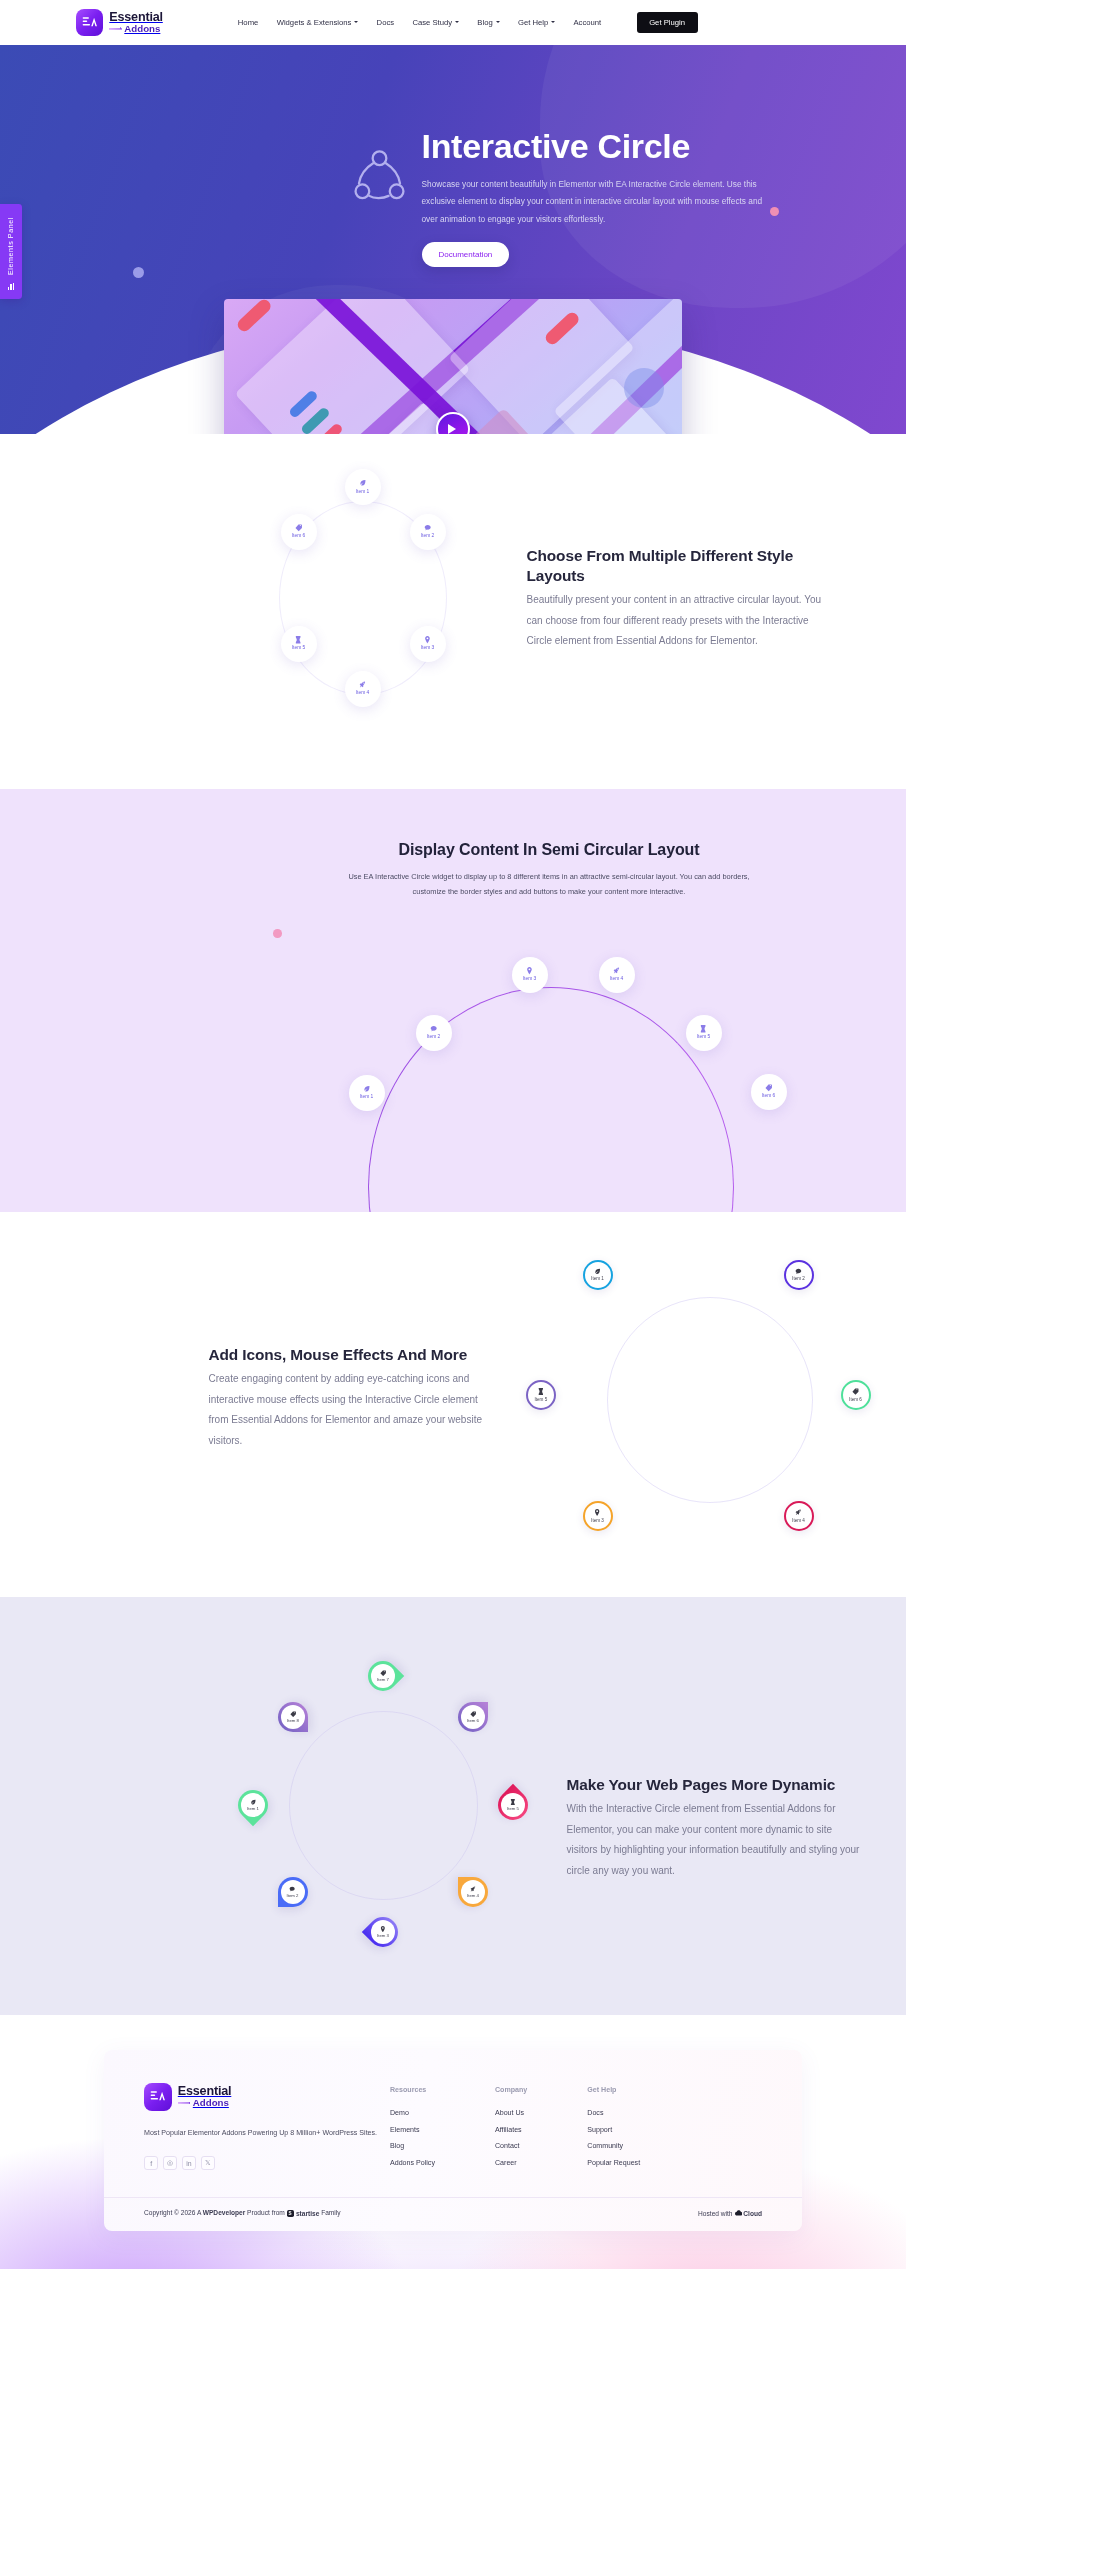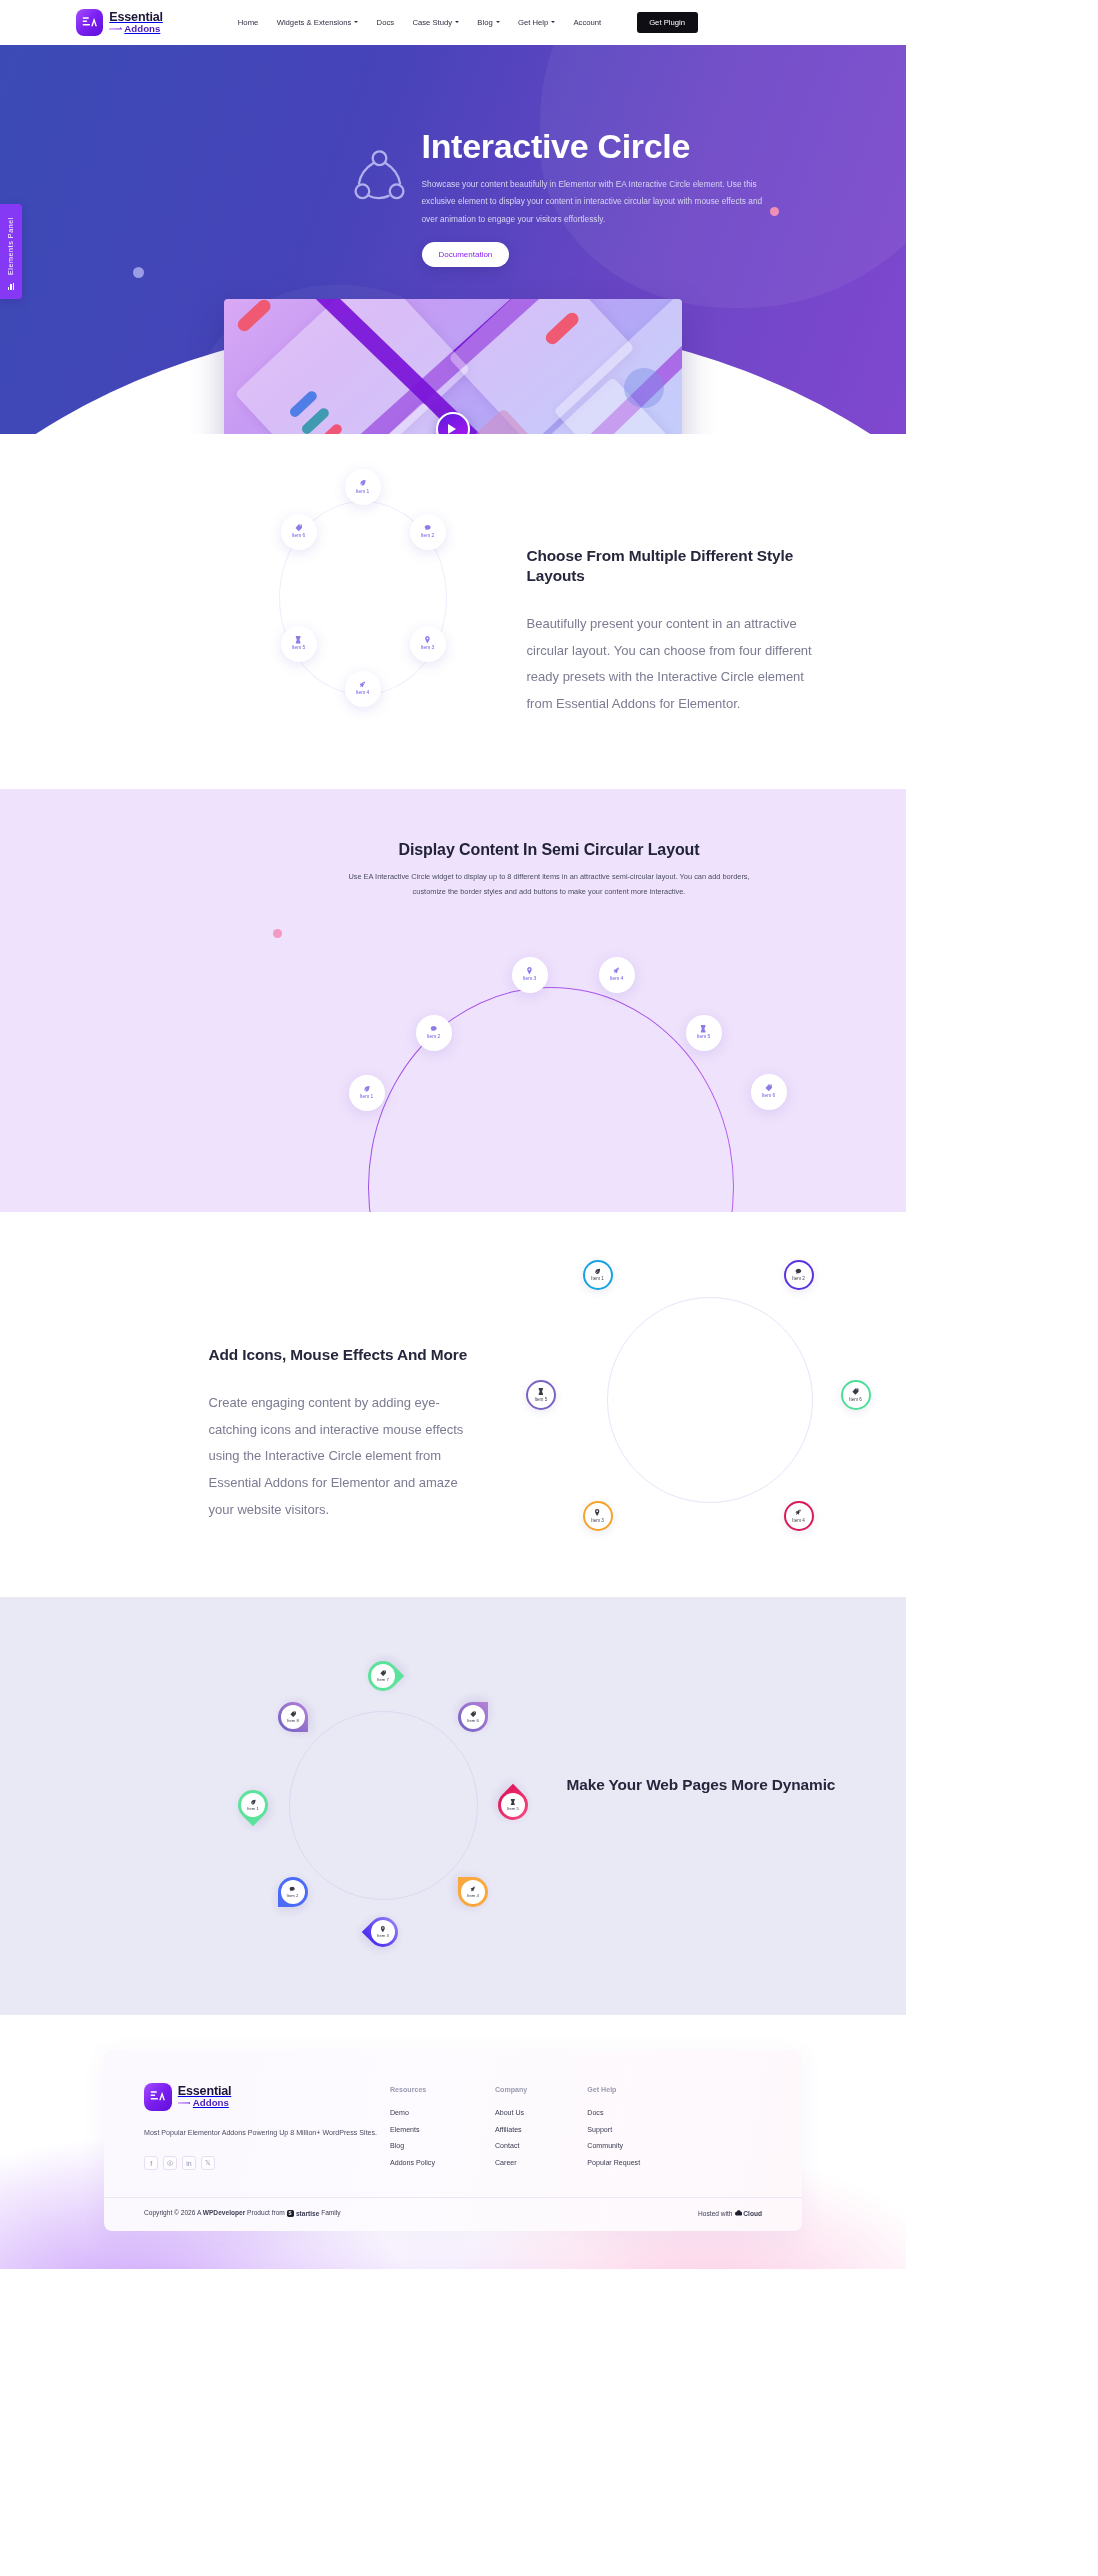--- a/index.html
+++ b/index.html
@@ -158,21 +158,21 @@
   .side-tab .bars i{ display:block; width:1.4px; background:#fff; }
 
   
   .sec{ position:relative; width:1098px; }
   .sec-inner{ width:755px; margin:0 auto; position:relative; }
   .sec-title{
     font-size:15.4px; font-weight:bold; letter-spacing:-0.1px; line-height:1.3;
     color:#26263c;
   }
   .sec-desc{
-    margin-top:25px; font-size:13px; line-height:2.05; color:#7b7b92;
+    margin-top:4px; font-size:10px; line-height:2.05; color:#7b7b92;
   }
 
   
   .circle-stage{ position:relative; }
   .ring{
     position:absolute; border-radius:50%;
     border:0.6px solid rgba(120,100,220,.12);
   }
   .node{
     position:absolute; display:flex; flex-direction:column;
@@ -633,20 +633,21 @@
                     <path d="M6 0C3.2 0 1 2.2 1 5c0 3.6 5 11 5 11s5-7.4 5-11c0-2.8-2.2-5-5-5zm0 7a2 2 0 110-4 2 2 0 010 4z"></path>
                   </svg></span>
               <span class="nm">Item 3</span>
             </div>
           </div>
         </div>
       </div>
 
       <div style="position:absolute;left:395px;top:178px;width:297px;">
         <div class="sec-title">Make Your Web Pages More Dynamic</div>
+        <div class="sec-desc">With the Interactive Circle element from Essential Addons for Elementor, you can make your content more dynamic to site visitors by highlighting your information beautifully and styling your circle any way you want.</div>
       </div>
     </div>
   </div>
 
   <div class="footer-zone">
     <div class="footer-card">
       <div class="f-top">
         <div class="f-brand">
           <a class="brand" href="#">
             <span class="brand-mark">

